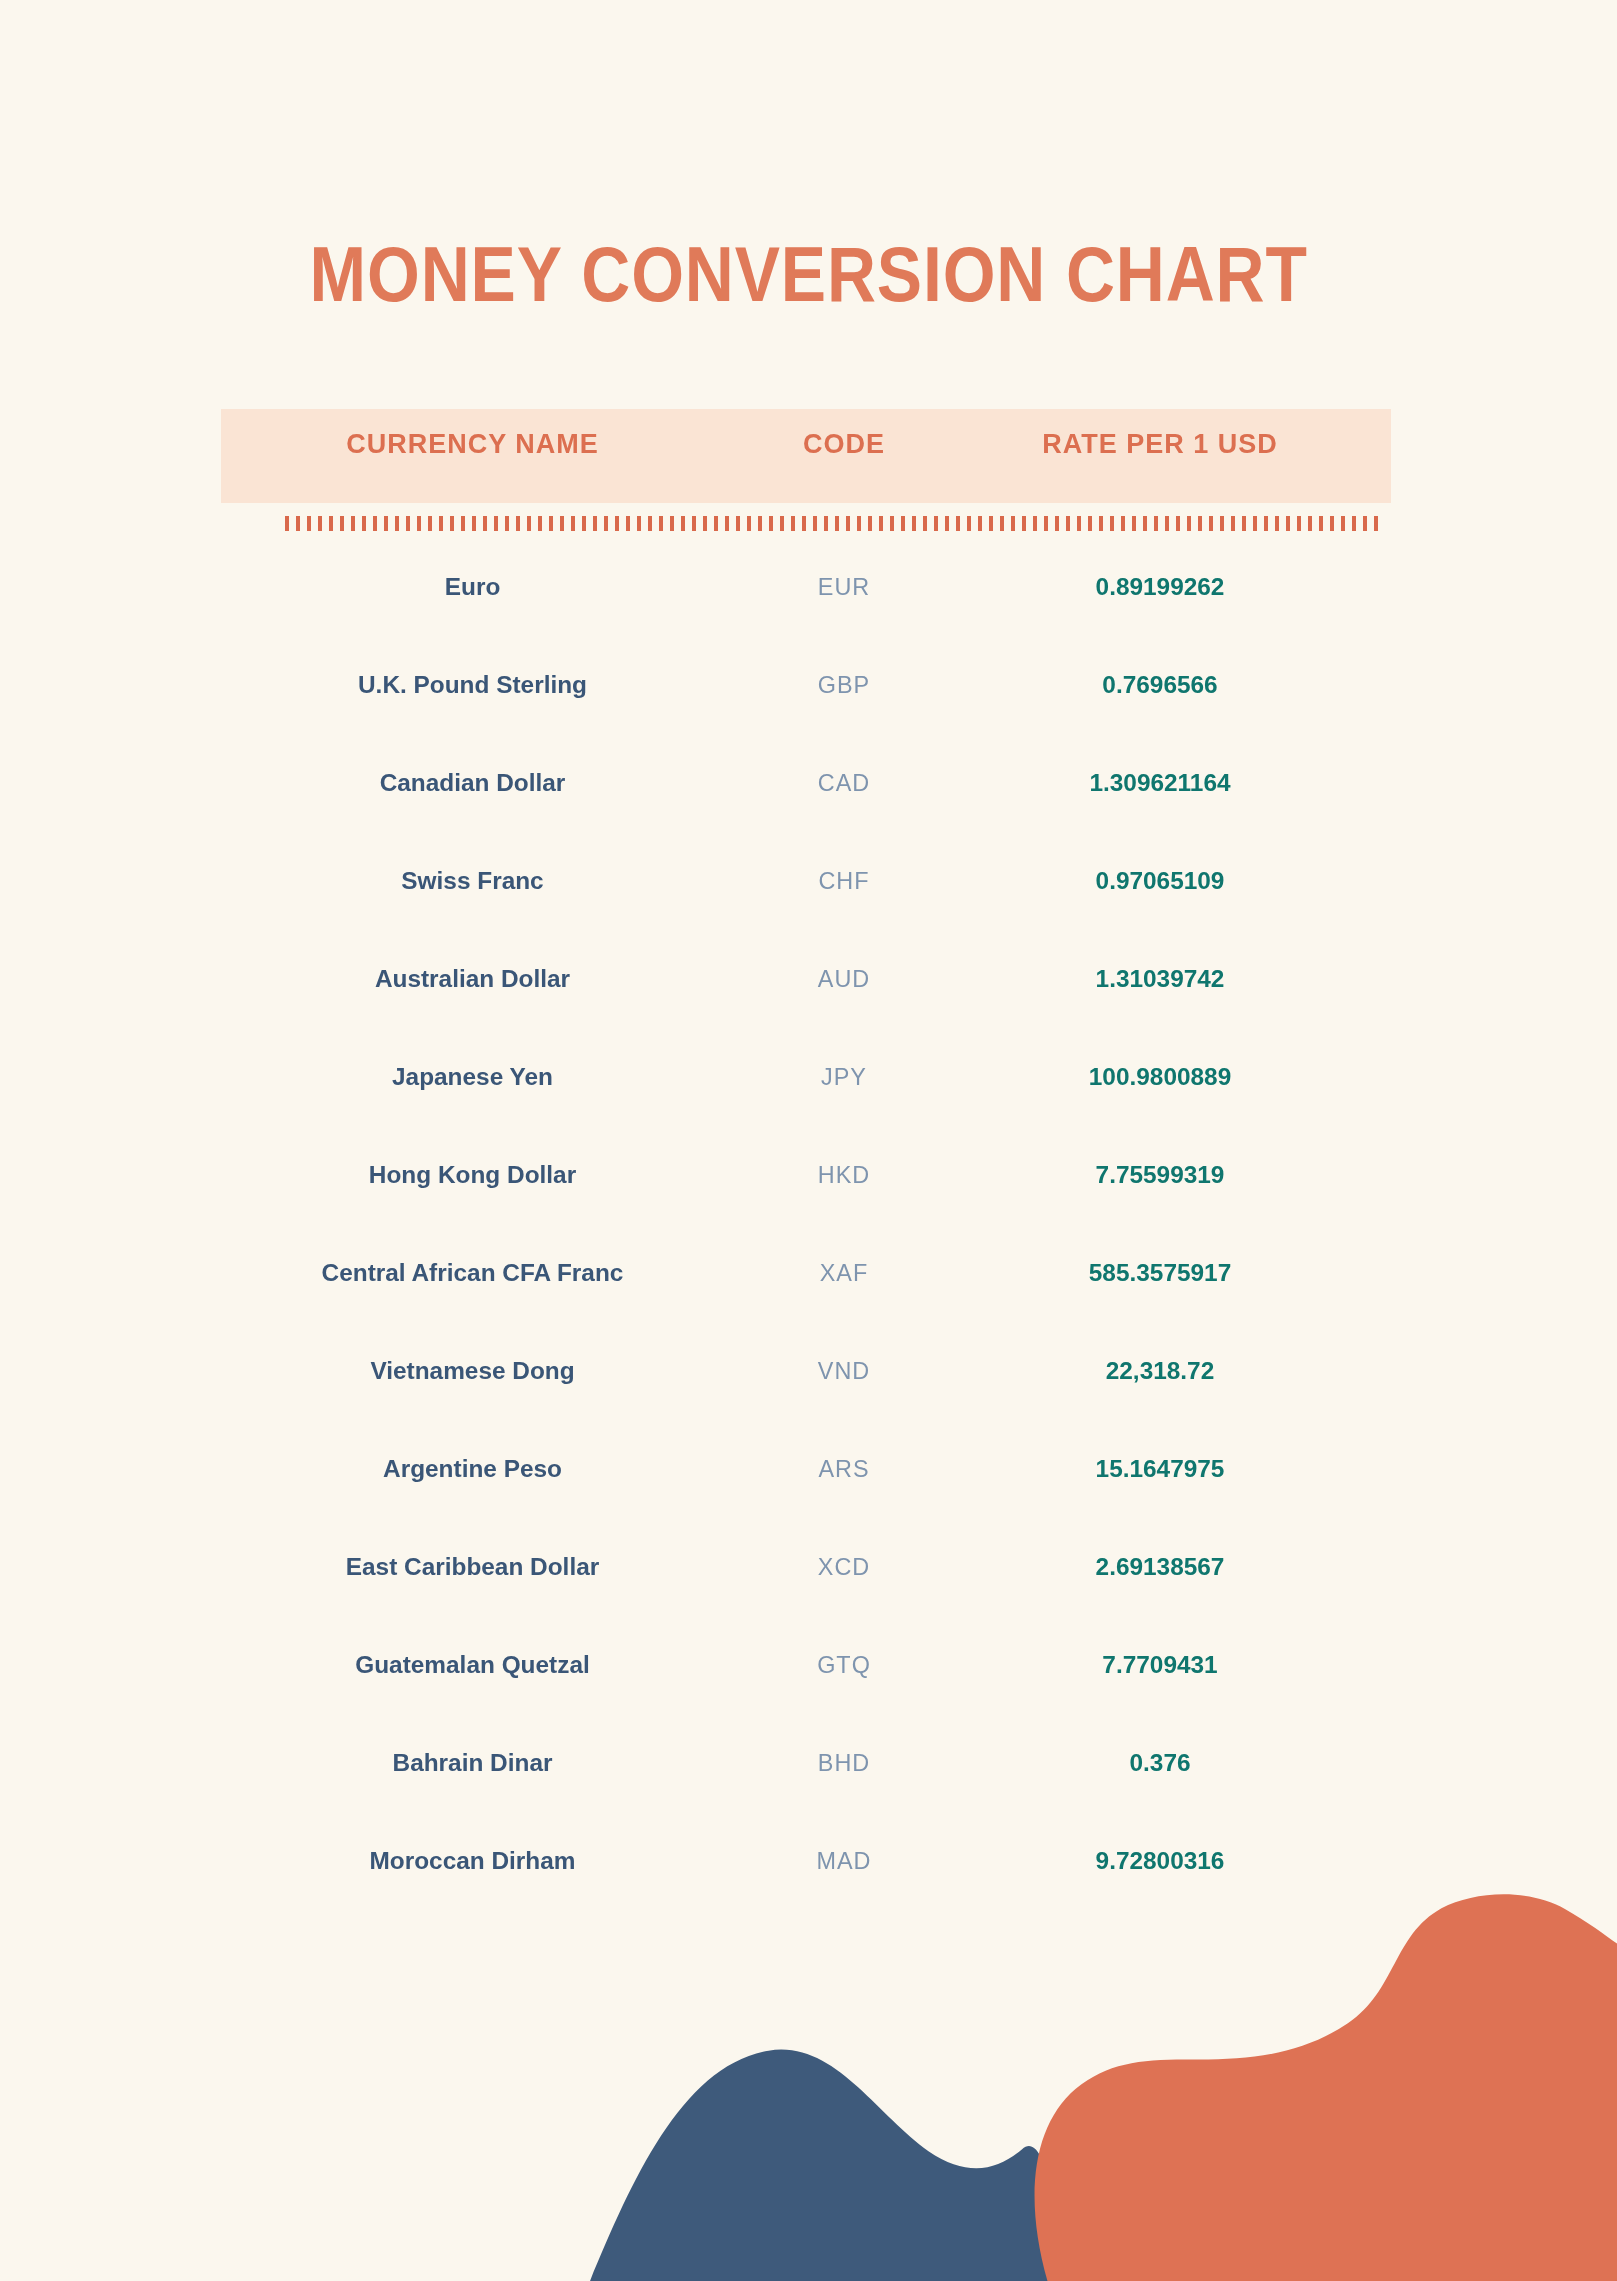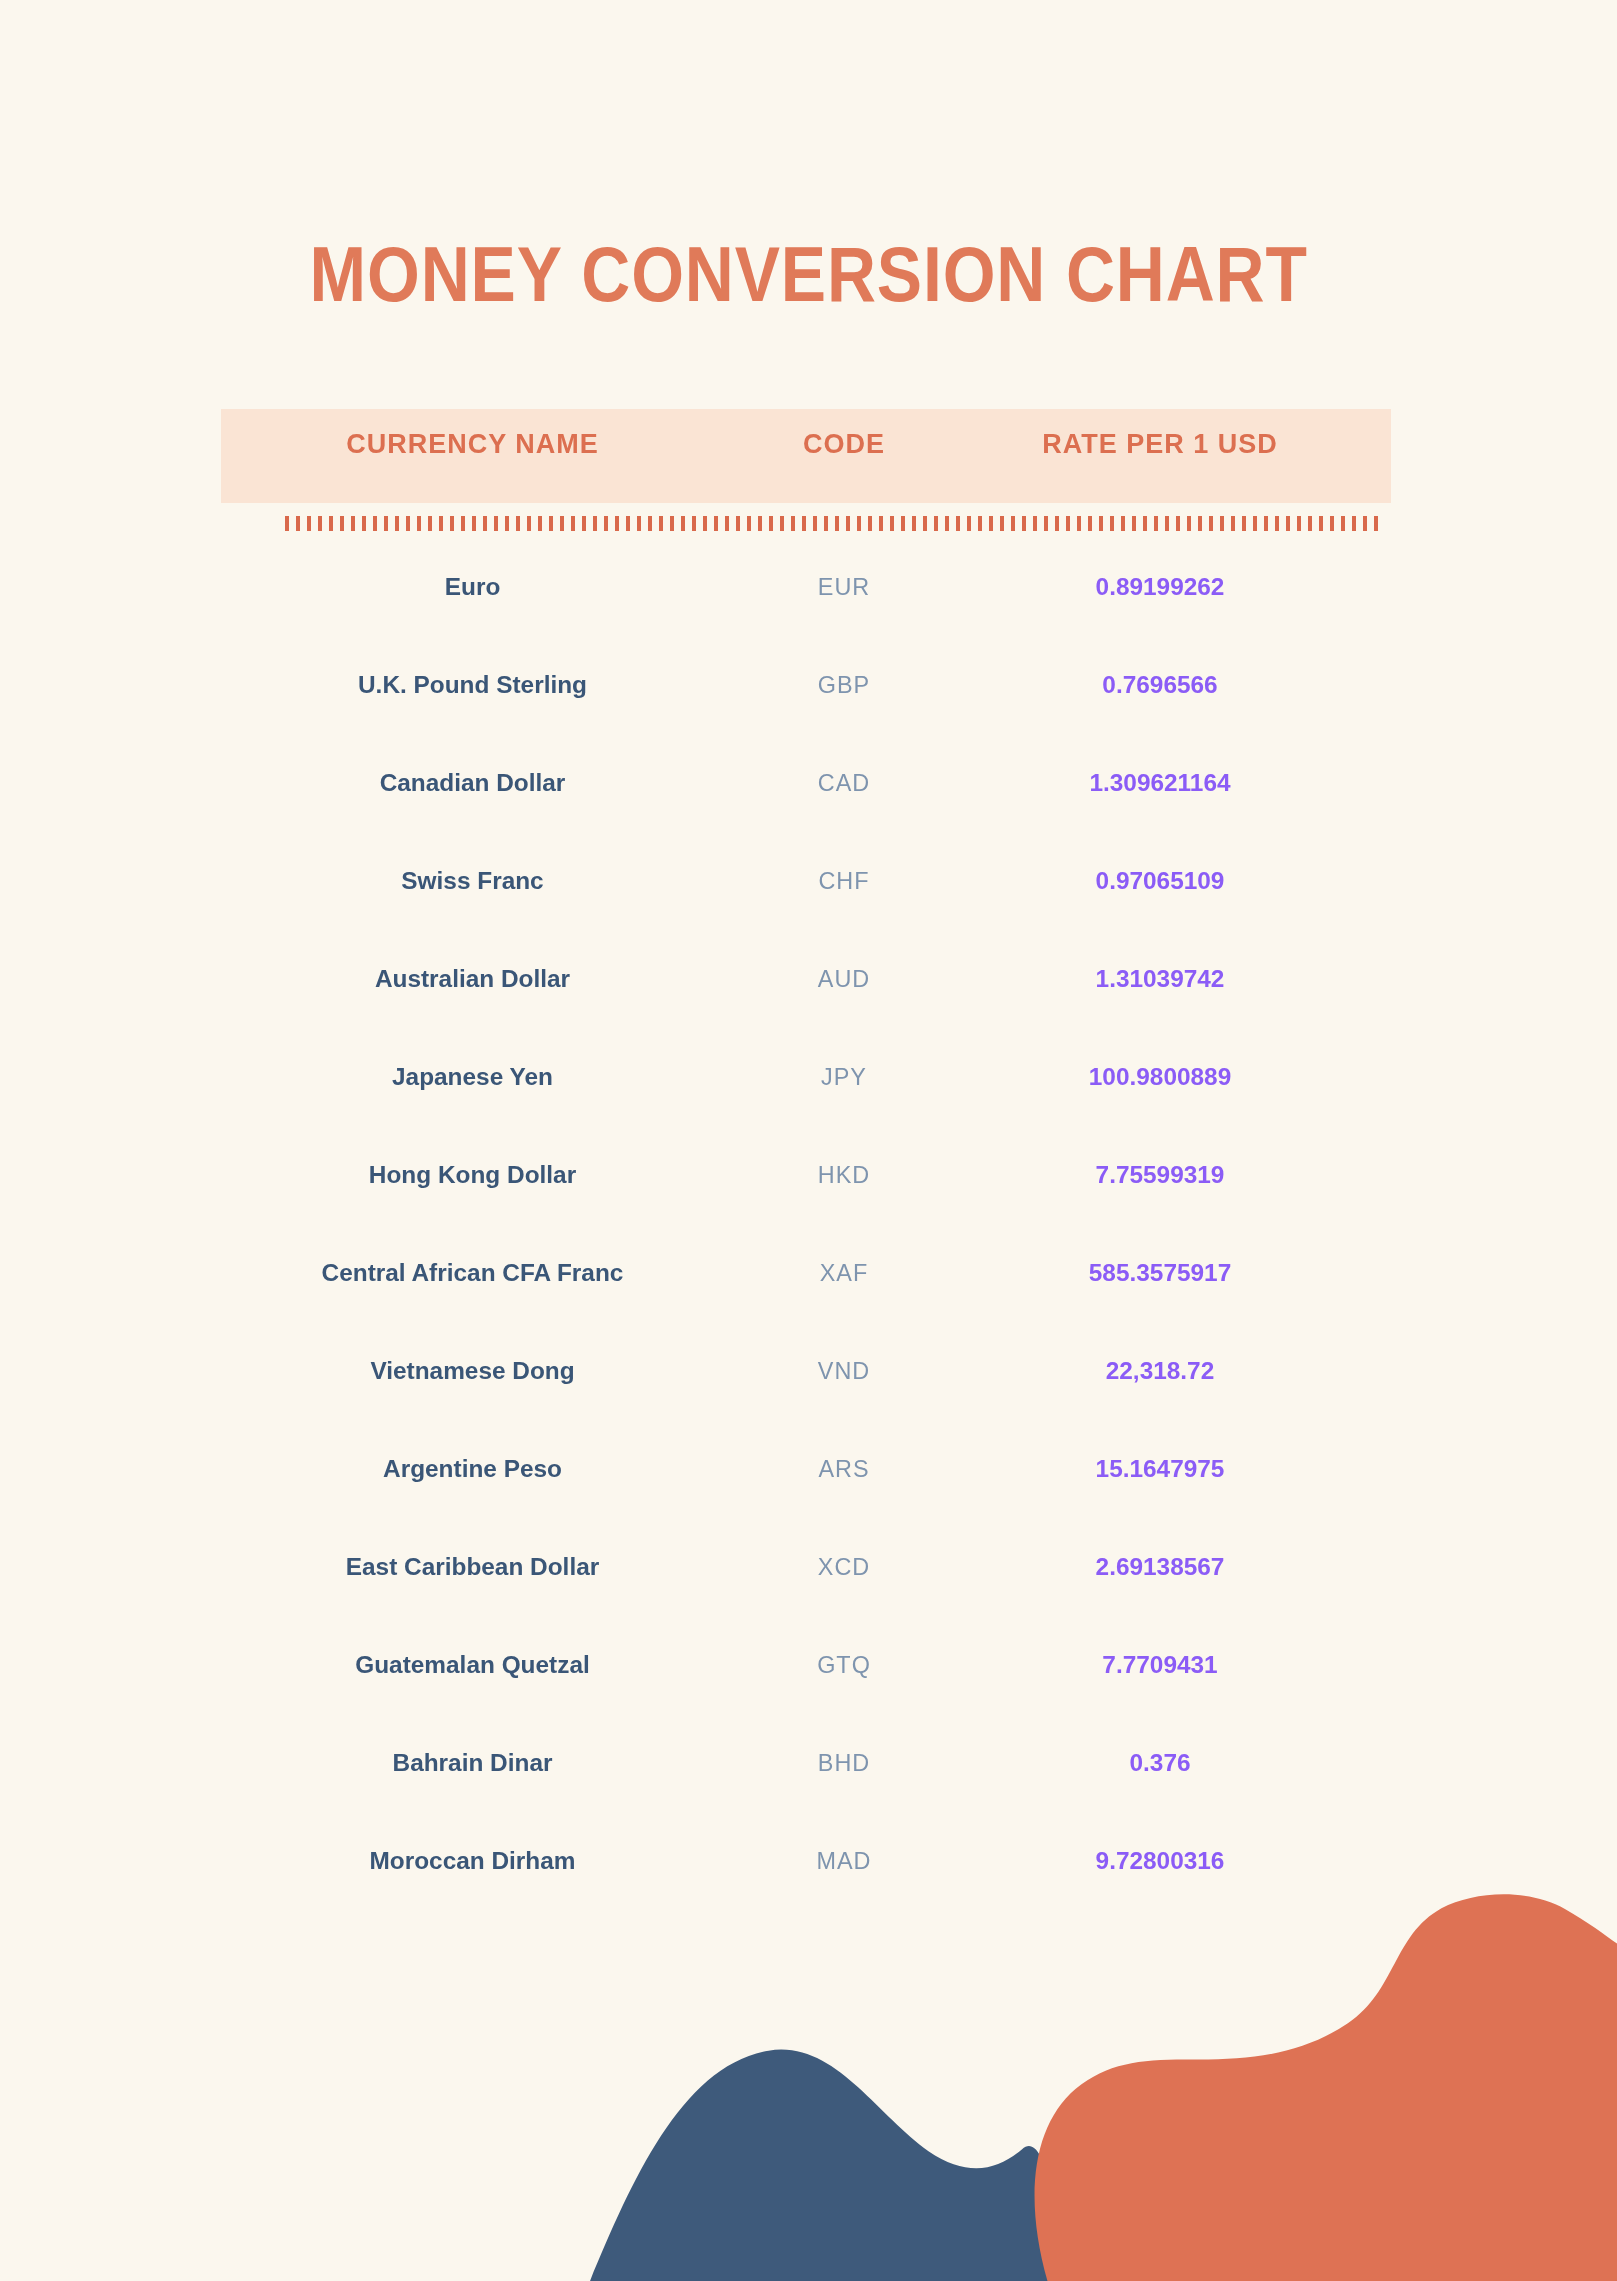--- a/index.html
+++ b/index.html
@@ -62,21 +62,21 @@
   }
   .cell {
     position:absolute;
     top:50%;
     transform:translateY(-50%);
     text-align:center;
     white-space:nowrap;
   }
   .cell.name { left:224px; width:497px; font-size:24.4px; font-weight:700; color:#3A5677; }
   .cell.code { left:761px; width:166px; font-size:23.4px; font-weight:400; color:#7E94AE; letter-spacing:1px; }
-  .cell.rate { left:965px; width:390px; font-size:24.4px; font-weight:700; color:#8b5cf6; }
+  .cell.rate { left:965px; width:390px; font-size:24.4px; font-weight:700; color:#0f766e; }
   .waves {
     position:absolute;
     left:0; bottom:0;
     width:1618px; height:488px;
     display:block;
   }
 </style>
 </head>
 <body>
 

